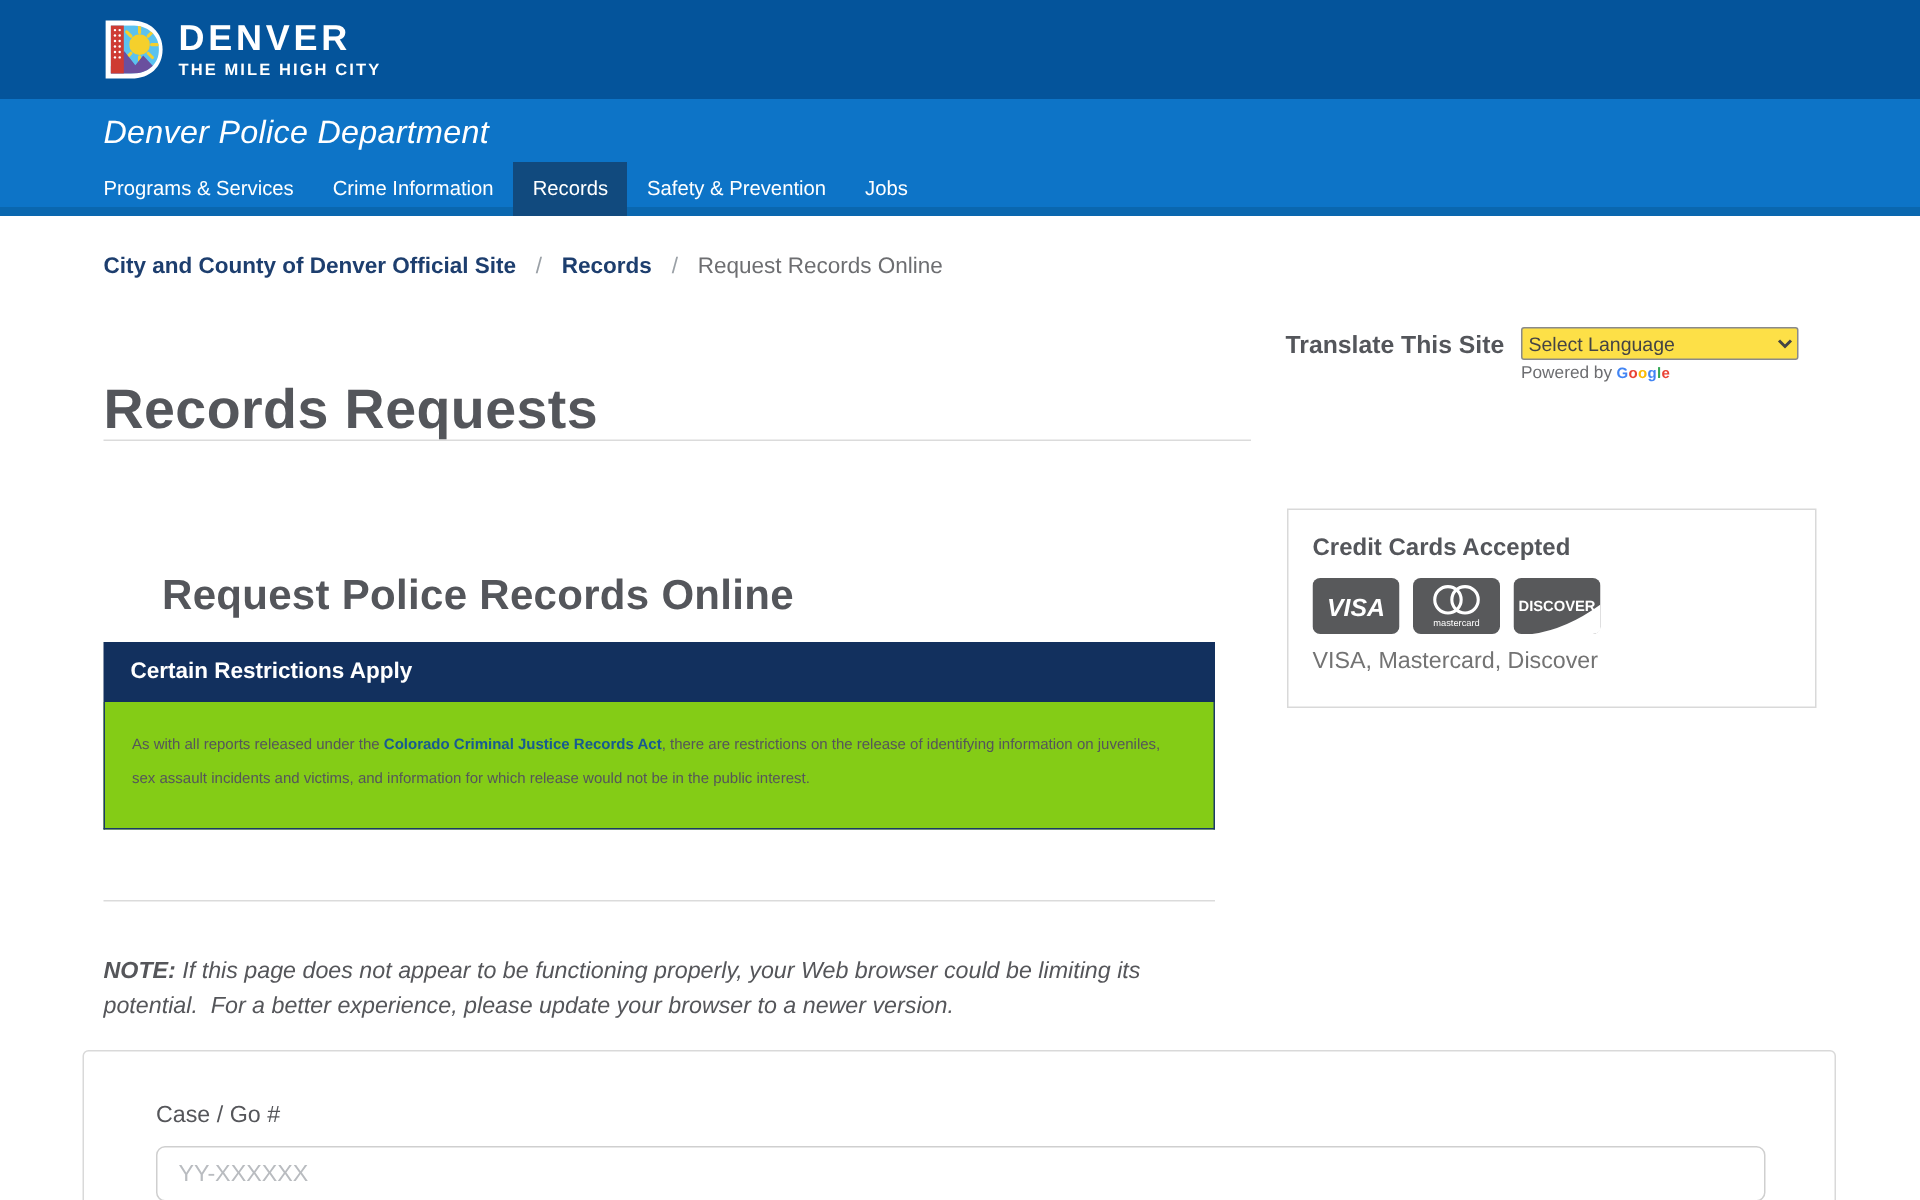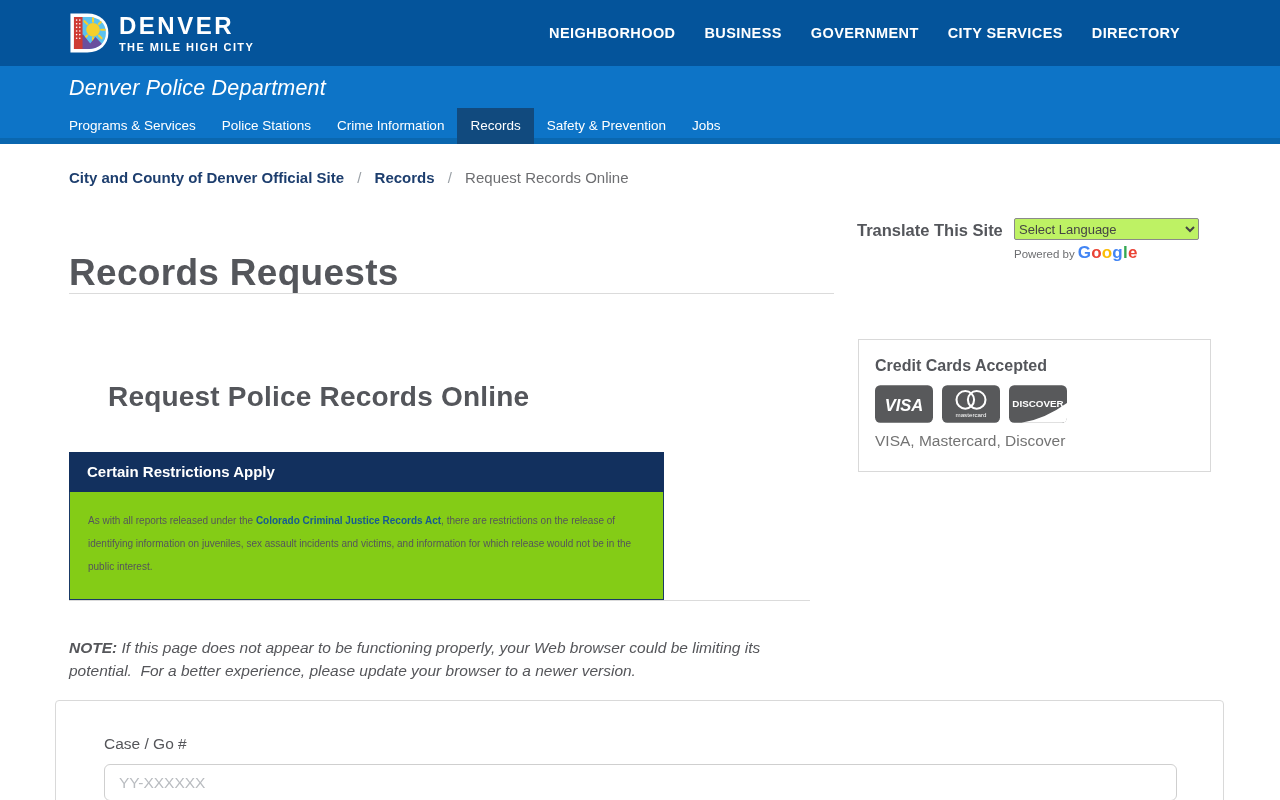--- a/index.html
+++ b/index.html
@@ -34,34 +34,34 @@
   .crumb-current{color:#6D6E71;}
 
   
   .page-title{position:absolute;left:69px;top:227px;font-size:37px;font-weight:700;color:#54565B;letter-spacing:.3px;}
   .hr1{position:absolute;left:69px;top:293px;width:765px;border-top:1px solid #DBDBDB;}
   .section-heading{position:absolute;left:69px;top:358px;font-size:28px;font-weight:700;color:#54565B;letter-spacing:.2px;margin-left:39px;}
 
   
   .translate-label{position:absolute;left:857px;top:221px;font-size:16.5px;font-weight:700;color:#54565B;}
   .lang-select{position:absolute;left:1014px;top:218px;width:185px;height:22px;font-size:13px;
-    color:#444;border:1px solid #8a8a8a;background:#bef264;border-radius:2px;font-family:"Liberation Sans",sans-serif;}
+    color:#444;border:1px solid #8a8a8a;background:#fde047;border-radius:2px;font-family:"Liberation Sans",sans-serif;}
   .poweredby{position:absolute;left:1014px;top:243px;font-size:11.5px;color:#6D6E71;}
-  .google-logo{font-size:17px;font-weight:600;letter-spacing:.2px;margin-left:3px;}
+  .google-logo{font-size:10px;font-weight:600;letter-spacing:.2px;margin-left:3px;}
   .g0,.g3{color:#4285F4}.g1,.g5{color:#EA4335}.g2{color:#FBBC05}.g4{color:#34A853}
 
   
   .cards-box{position:absolute;left:858px;top:339px;width:353px;height:133px;border:1px solid #D9D9D9;background:#fff;box-sizing:border-box;}
   .cards-inner{padding:17px 16px;}
   .cards-title{font-size:16px;font-weight:700;color:#54565B;}
   .cards-icons{display:flex;gap:9px;margin-top:10px;}
   .cards-list{margin-top:9px;font-size:15.5px;color:#737373;}
 
   
-  .alert{position:absolute;left:69px;top:452px;width:595px;box-sizing:border-box;}
+  .alert{position:absolute;left:69px;top:428px;width:741px;box-sizing:border-box;}
   .alert-header{background:#12305E;color:#fff;font-weight:700;font-size:15px;height:40px;line-height:40px;padding:0 18px;box-sizing:border-box;}
   .alert-body{border:1px solid #1A3A66;border-top:none;background:#84cc16;padding:17px 18px 21px;font-size:10px;color:#55565A;line-height:23px;box-sizing:border-box;}
   .alert-link{color:#175A92;font-weight:700;}
 
   .hr2{position:absolute;left:69px;top:600px;width:741px;border-top:1px solid #DBDBDB;}
 
   
   .note{position:absolute;left:69px;top:620px;width:748px;font-size:15.5px;font-style:italic;color:#55565A;line-height:23px;white-space:pre-wrap;}
   .note-label{font-weight:700;}
 
@@ -113,35 +113,27 @@
           <circle cx="10.7" cy="32.5" r="1"></circle>
             <circle cx="14.6" cy="32.5" r="1"></circle>
         </g>
       </g>
     </svg>
     <span class="brand-text">
       <span class="brand-name" style="display:block">DENVER</span>
       <span class="brand-tagline" style="display:block">THE MILE HIGH CITY</span>
     </span>
   </a>
-  <nav class="topnav">
-    <a class="topnav-item">NEIGHBORHOOD</a>
-    <a class="topnav-item">BUSINESS</a>
-    <a class="topnav-item">GOVERNMENT</a>
-    <a class="topnav-item">CITY SERVICES</a>
-    <a class="topnav-item">DIRECTORY</a>
-  </nav>
 </header>
 
 <div class="deptband">
   <div class="band-strip"></div>
   <div class="dept-title">Denver Police Department</div>
   <nav class="subnav">
     <a class="subnav-item">Programs &amp; Services</a>
-    <a class="subnav-item">Police Stations</a>
     <a class="subnav-item">Crime Information</a>
     <a class="subnav-item active">Records</a>
     <a class="subnav-item">Safety &amp; Prevention</a>
     <a class="subnav-item">Jobs</a>
   </nav>
 </div>
 
 <main>
 
   <nav class="breadcrumb">

